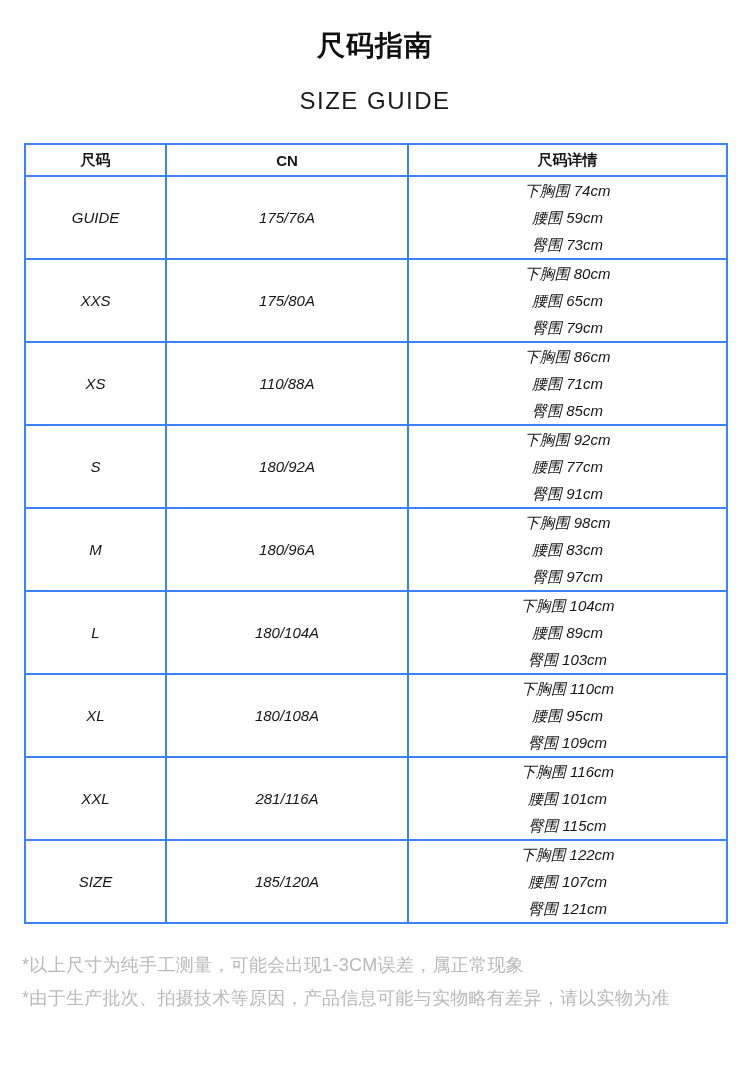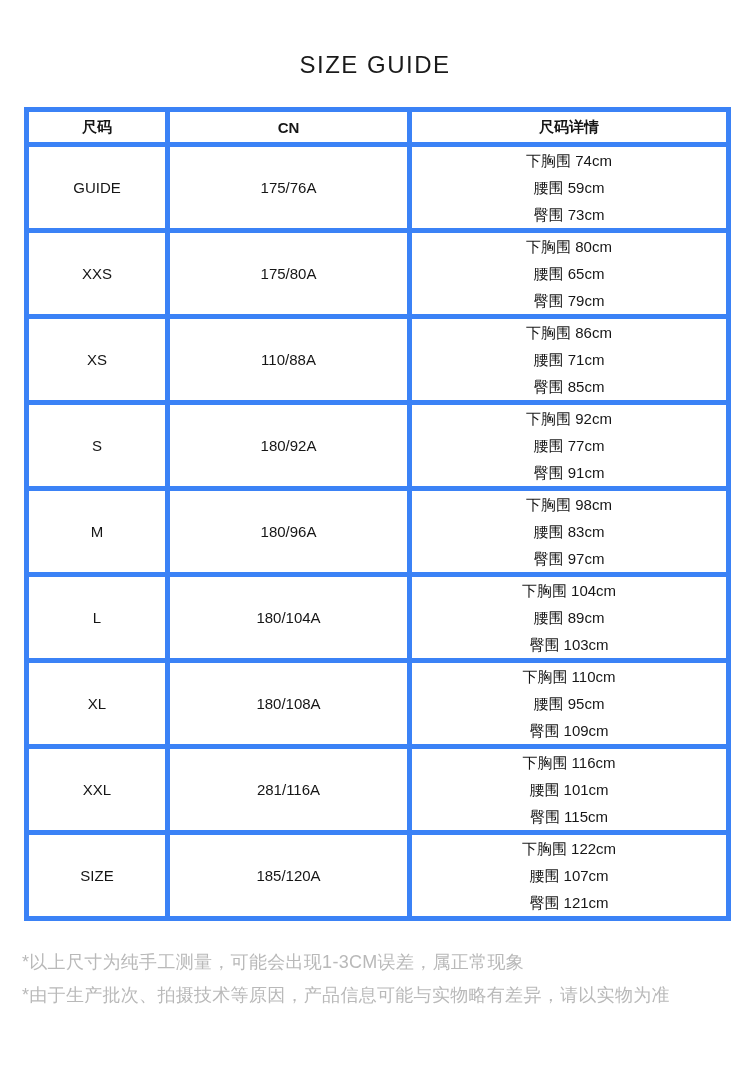--- a/index.html
+++ b/index.html
@@ -47,35 +47,36 @@
     margin: 25px auto 0 auto;
     width: 702px;
   }
   table.size-table {
     width: 702px;
     border-collapse: collapse;
     table-layout: fixed;
   }
   table.size-table th,
   table.size-table td {
-    border: 5px solid #3b82f6;
+    border: 2px solid #3b82f6;
     text-align: center;
     vertical-align: middle;
     color: #161616;
   }
   table.size-table th {
     font-size: 15px;
     font-weight: bold;
     height: 30px;
     padding: 0;
   }
   table.size-table td {
     font-size: 15px;
     font-weight: normal;
     padding: 0;
+    font-style: italic;
   }
   col.c-size  { width: 141px; }
   col.c-cn    { width: 242px; }
   col.c-detail{ width: 319px; }
 
   td.size-cell, td.cn-cell {
     height: 81px;
   }
   td.detail-cell {
     padding: 9px 0 8px 0;
@@ -99,20 +100,21 @@
     line-height: 33px;
     letter-spacing: 0.3px;
   }
 </style>
 </head>
 <body>
 
 <div class="page">
 
   <div class="heading">
+    <div class="title-cn">尺码指南</div>
     <div class="title-en">SIZE GUIDE</div>
   </div>
 
   <div class="table-wrap">
     <table class="size-table">
       <colgroup>
         <col class="c-size">
         <col class="c-cn">
         <col class="c-detail">
       </colgroup>

